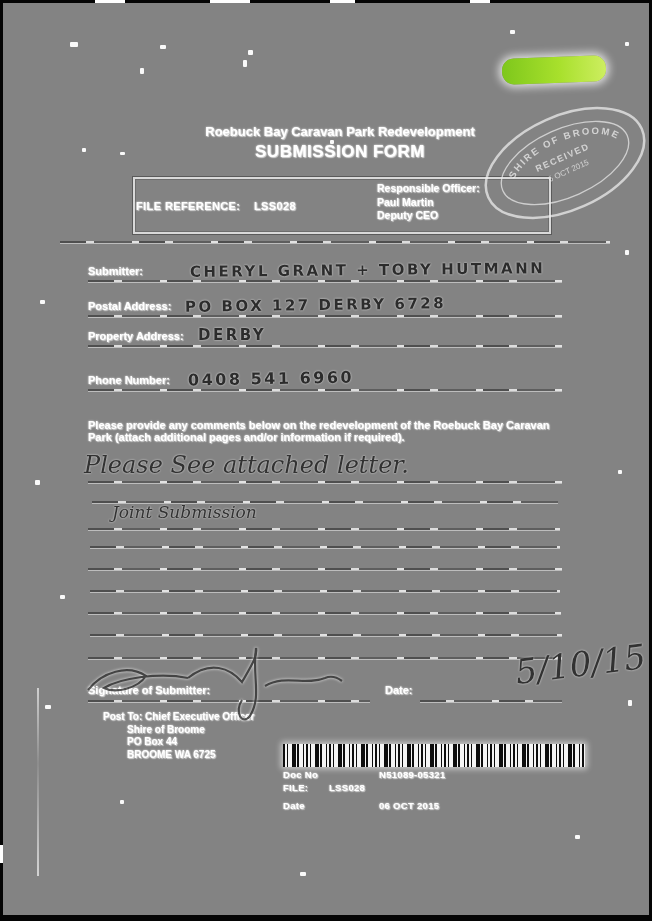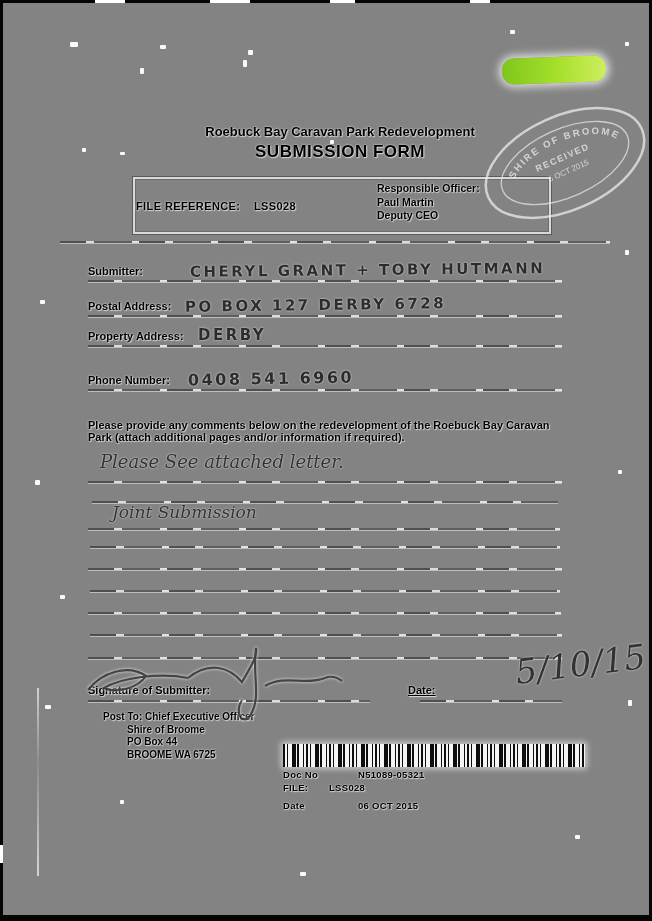--- a/index.html
+++ b/index.html
@@ -2,21 +2,21 @@
 <html><head>
 <meta charset="utf-8">
 <style>
   html,body{margin:0;padding:0;background:#000;}
   .page{
     position:relative;width:652px;height:921px;margin:0 auto;
     background:#838383;overflow:hidden;
     font-family:"Liberation Sans",sans-serif;
   }
   .frame{position:absolute;inset:0;border:3px solid #050505;border-bottom-width:6px;pointer-events:none;z-index:40;}
-  .scan{color:#000000;font-weight:bold;
+  .scan{color:#ffffff;font-weight:bold;
     text-shadow:0 0 2px rgba(255,255,255,.95),1px 1px 1px rgba(255,255,255,.55);}
   .hand{color:#323232;font-family:"DejaVu Serif",serif;font-style:italic;
     text-shadow:0 0 2px rgba(255,255,255,.85);}
   .hand-caps{color:#2c2c2c;font-family:"DejaVu Sans",sans-serif;font-weight:bold;
     letter-spacing:2.5px;text-shadow:0 0 2px rgba(255,255,255,.85);}
   .abs{position:absolute;}
   .rule{position:absolute;height:2px;opacity:.85;
     background:repeating-linear-gradient(90deg,#474747 0 26px,#ededed 26px 34px,#585858 34px 72px,#f4f4f4 72px 79px);
     box-shadow:0 1px 0 rgba(255,255,255,.55);}
   .title-wrap{left:130px;top:124px;width:420px;text-align:center;}
@@ -34,30 +34,30 @@
     border-radius:12px;box-shadow:0 0 9px 3px rgba(255,255,255,.75);}
   .swipe{left:502px;top:57px;width:104px;height:26px;transform:rotate(-2deg);}
   .comments-text{left:88px;top:419px;width:462px;font-size:11px;line-height:12px;}
   .postto{left:103px;top:711px;font-size:10px;line-height:12.5px;}
   .postto div{white-space:nowrap;}
   .postto .ind{padding-left:24px;}
   .barcode{left:283px;top:744px;width:302px;height:23px;background:#f5f5f5;
     box-shadow:0 0 6px 2px rgba(255,255,255,.6);
     background-image:repeating-linear-gradient(90deg,#0d0d0d 0 2px,#f5f5f5 2px 4px,#0d0d0d 4px 5px,#f5f5f5 5px 9px,#0d0d0d 9px 13px,#f5f5f5 13px 14px,#0d0d0d 14px 16px,#f5f5f5 16px 20px,#0d0d0d 20px 21px,#f5f5f5 21px 23px);}
   .reg-row{position:absolute;left:283px;font-size:9.5px;letter-spacing:.3px;}
-  .reg-row .val{position:absolute;left:75px;white-space:nowrap;}
+  .reg-row .val{position:absolute;left:96px;white-space:nowrap;}
   .reg-row .val.near{left:46px;}
   .speck{position:absolute;background:#fff;opacity:.95;border-radius:1px;}
   .dash{position:absolute;background:#fff;z-index:50;}
   .vline{left:37px;top:688px;width:2px;height:188px;opacity:.8;
     background:linear-gradient(#e3e3e3,#8f8f8f 40%,#e8e8e8);}
   .sig-label{left:88px;top:684px;font-size:11px;}
-  .date-label{left:408px;top:684px;font-size:11px;text-decoration:underline;}
+  .date-label{left:385px;top:684px;font-size:11px;}
   .date-value{left:515px;top:644px;font-size:34px;transform:rotate(-7deg);}
-  .hand-line1{left:100px;top:451px;font-size:18px;}
+  .hand-line1{left:84px;top:451px;font-size:24px;}
   .hand-line2{left:112px;top:502px;font-size:17px;}
   .stamp{left:476px;top:104px;width:178px;height:118px;z-index:5;}
 </style>
 </head>
 <body>
 
 <div class="page">
 
   <div class="abs swipe hl"></div>
 

